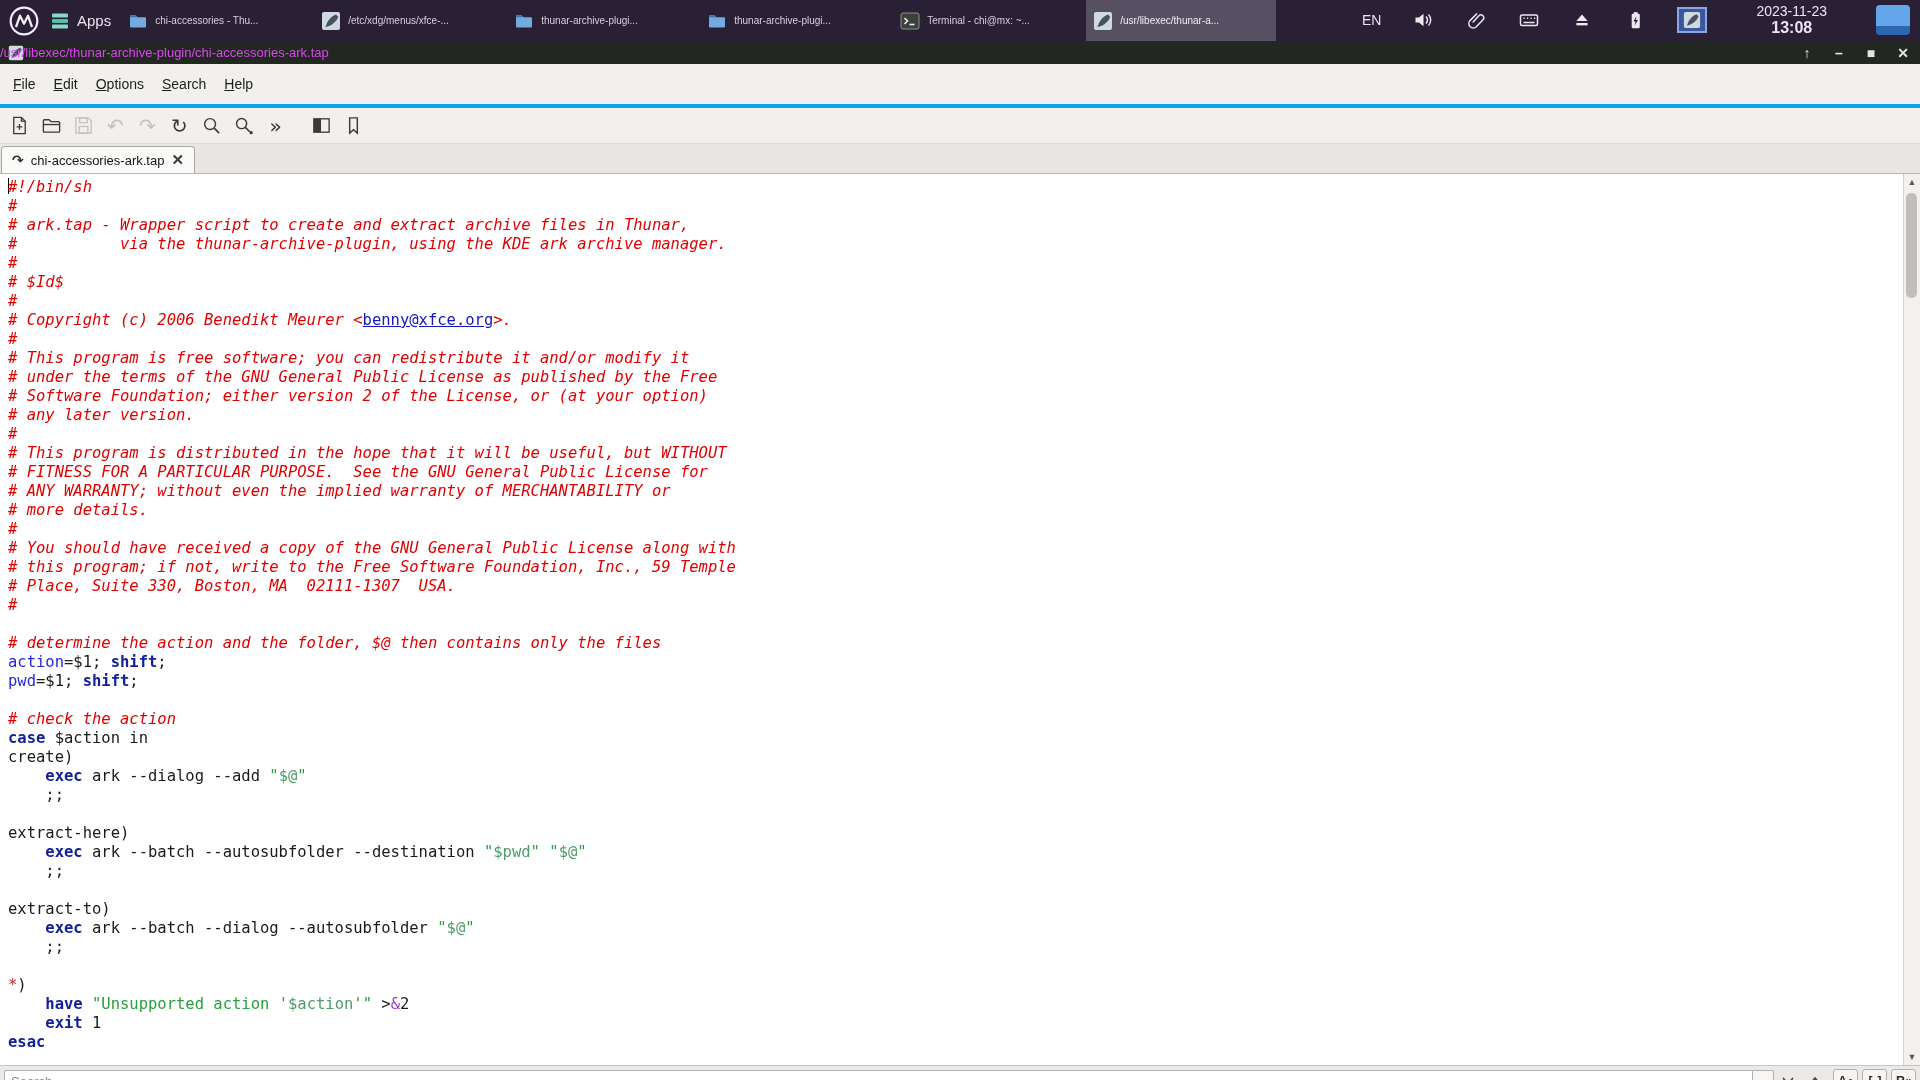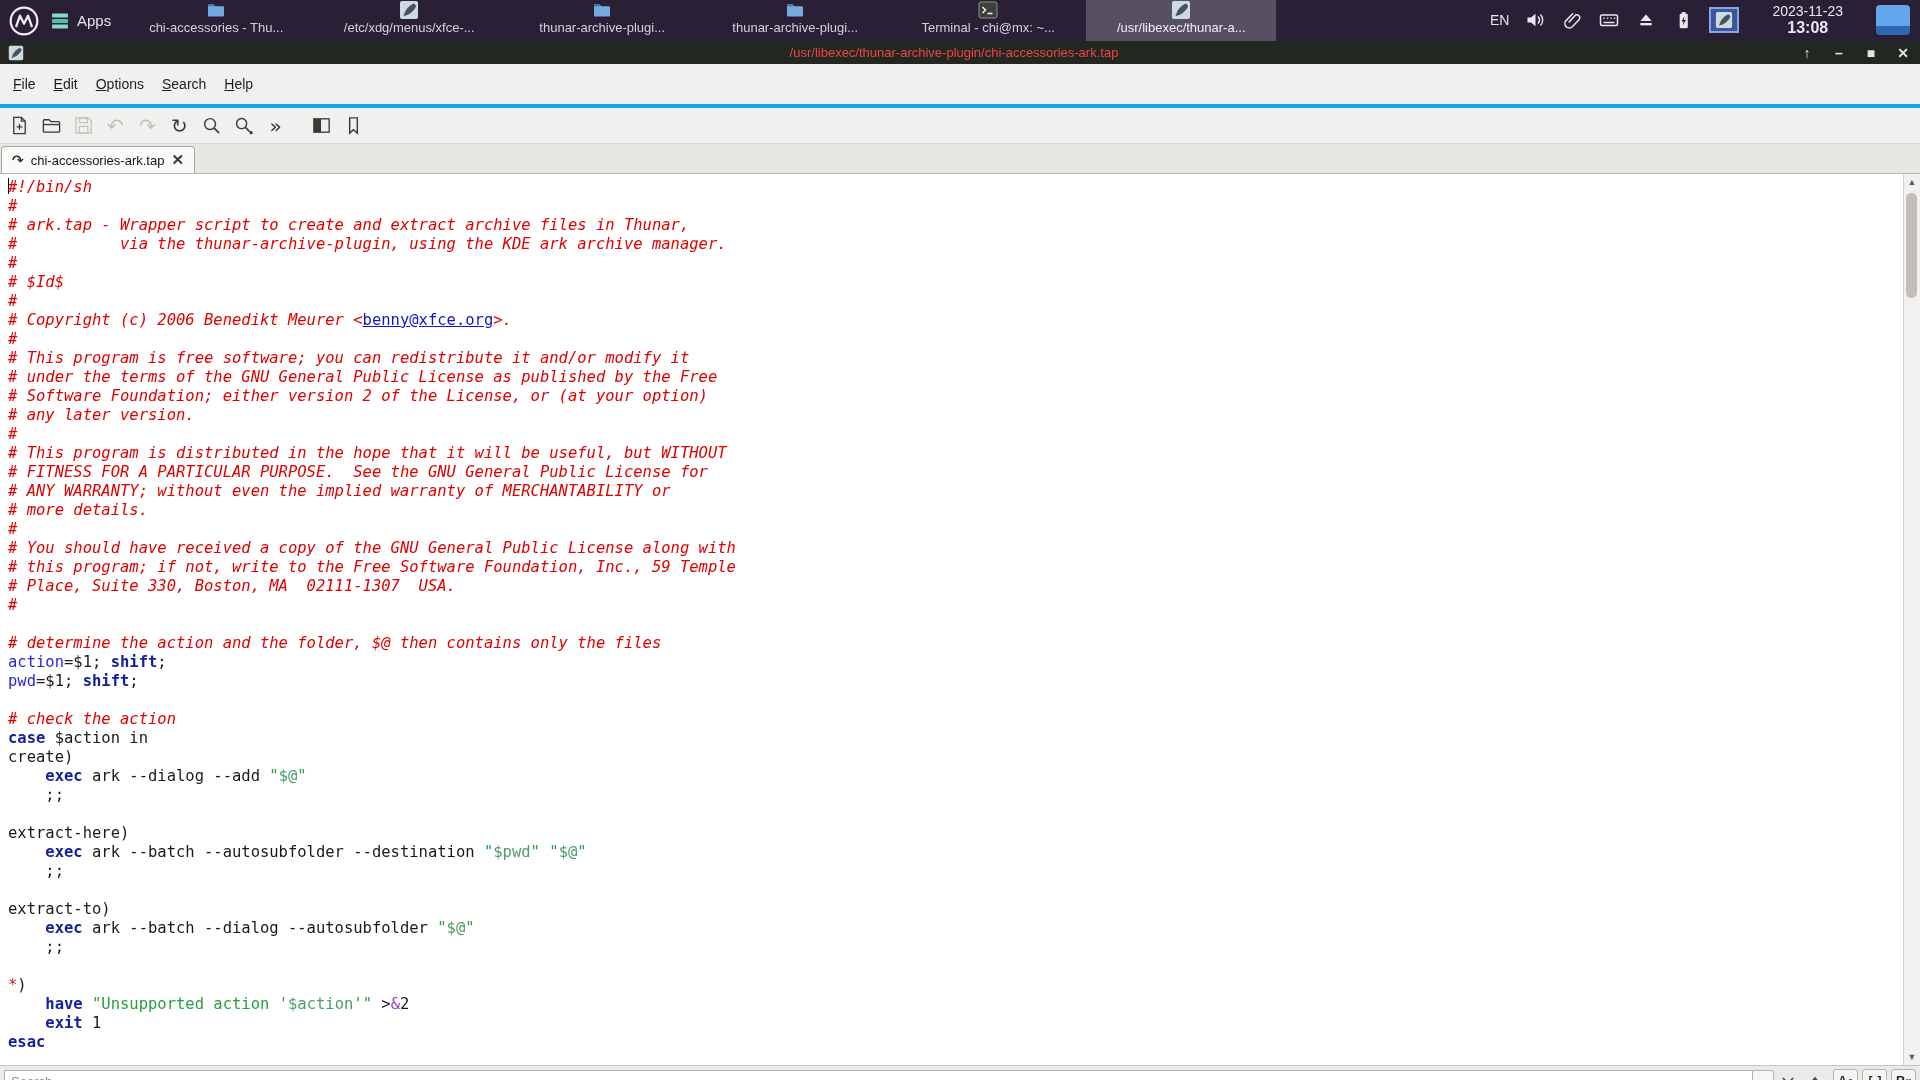--- a/index.html
+++ b/index.html
@@ -5,40 +5,40 @@
   * { margin:0; padding:0; box-sizing:border-box; }
   html,body { width:1920px; height:1080px; overflow:hidden; background:#fff;
               font-family:"Liberation Sans", sans-serif; }
 
   
   #taskbar { height:41px; background:#292036; display:flex; align-items:center; padding:0 4px; }
   .mx-logo { width:32px; height:32px; margin:0 4px; flex:0 0 auto; }
   .apps-btn { display:flex; align-items:center; gap:7px; color:#e7e2ec; font-size:15px;
               padding:0 10px 0 6px; height:41px; cursor:default; }
   .winbtns { display:flex; height:41px; align-items:stretch; }
-  .winbtn { width:190px; margin-right:3px; display:flex; align-items:center; gap:0;
-            padding:0 7px; color:#d6d0dc; font-size:13px; overflow:hidden; white-space:nowrap;flex-direction:column; }
+  .winbtn { width:190px; margin-right:3px; display:flex; align-items:center; gap:7px;
+            padding:0 7px; color:#d6d0dc; font-size:10px; overflow:hidden; white-space:nowrap; }
   .winbtn.active { background:#575063; color:#f1edf5; }
   .winbtn .wicon { flex:0 0 auto; width:20px; height:20px; }
-  .tray { margin-left:auto; display:flex; align-items:center; gap:15px; padding-right:6px; }
+  .tray { margin-left:auto; display:flex; align-items:center; gap:31px; padding-right:6px; }
   .tray-lang { color:#e7e2ec; font-size:14px; }
   .tray-ico { width:22px; height:22px; display:flex; align-items:center; justify-content:center; }
   .preview-ico { width:30px; height:26px; background:#3a569c; border:2px solid #8aa4e4;
                  display:flex; align-items:center; justify-content:center; }
   .clock { text-align:center; color:#ece4f4; line-height:1.15; margin:0 18px; }
   .clock .date { font-size:14px; }
   .clock .time { font-size:16px; font-weight:bold; }
   .show-desktop { width:34px; height:30px; border-radius:4px;
                   background:linear-gradient(#63a6ec 0 70%, #2f66b4 70% 100%); }
 
   
   #titlebar { height:23px; background:#232722; display:flex; align-items:center; padding:0 8px; }
   #titlebar .app-ico { width:16px; height:16px; flex:0 0 auto; }
-  #titlebar .wtitle { position:absolute; left:0; right:12px; text-align:center;
-                      color:#ef4444; font-size:13px; pointer-events:none; }
+  #titlebar .wtitle { position:absolute; left:0; right:12px; text-align:left;
+                      color:#d946ef; font-size:13px; pointer-events:none; }
   #titlebar { position:relative; }
   .win-controls { margin-left:auto; display:flex; gap:14px; z-index:2; }
   .win-controls span { color:#e3e5e2; font-size:14px; font-weight:bold; width:18px;
                        text-align:center; cursor:default; }
 
   
   #menubar { height:44px; background:#f1f0ee; border-bottom:4px solid #0ea5e9;
              display:flex; align-items:center; padding:0 4px; }
   .menu-item { font-size:14px; color:#1d1d1c; padding:4px 9px; cursor:default; }
   .menu-item u { text-decoration:underline; }

